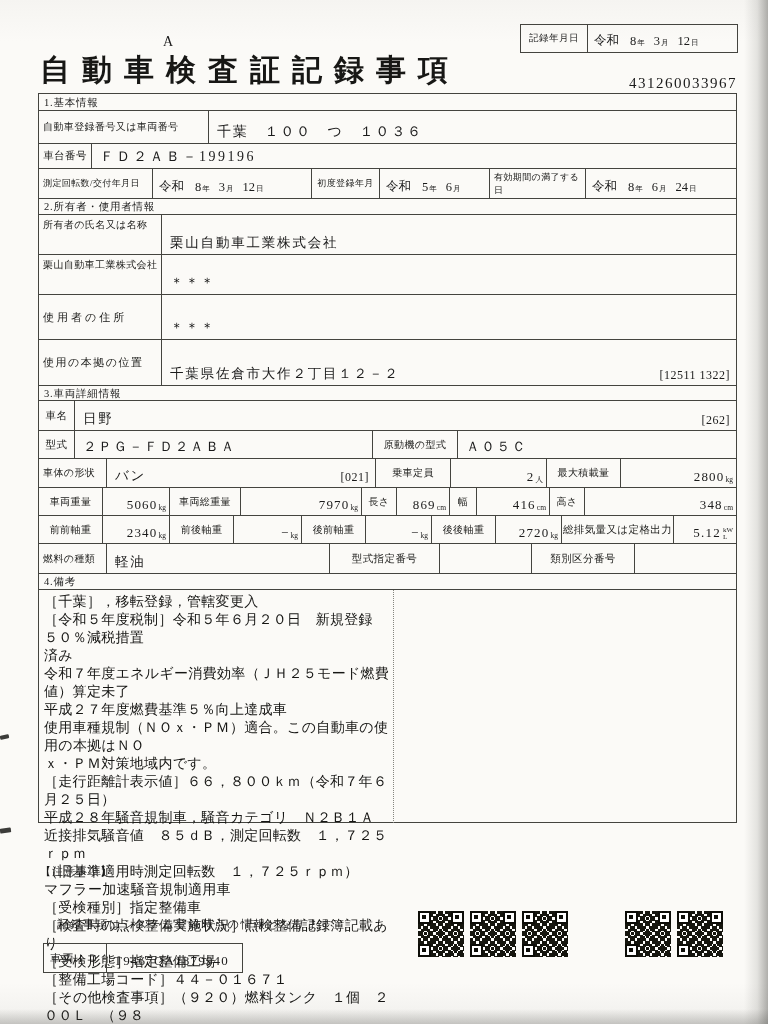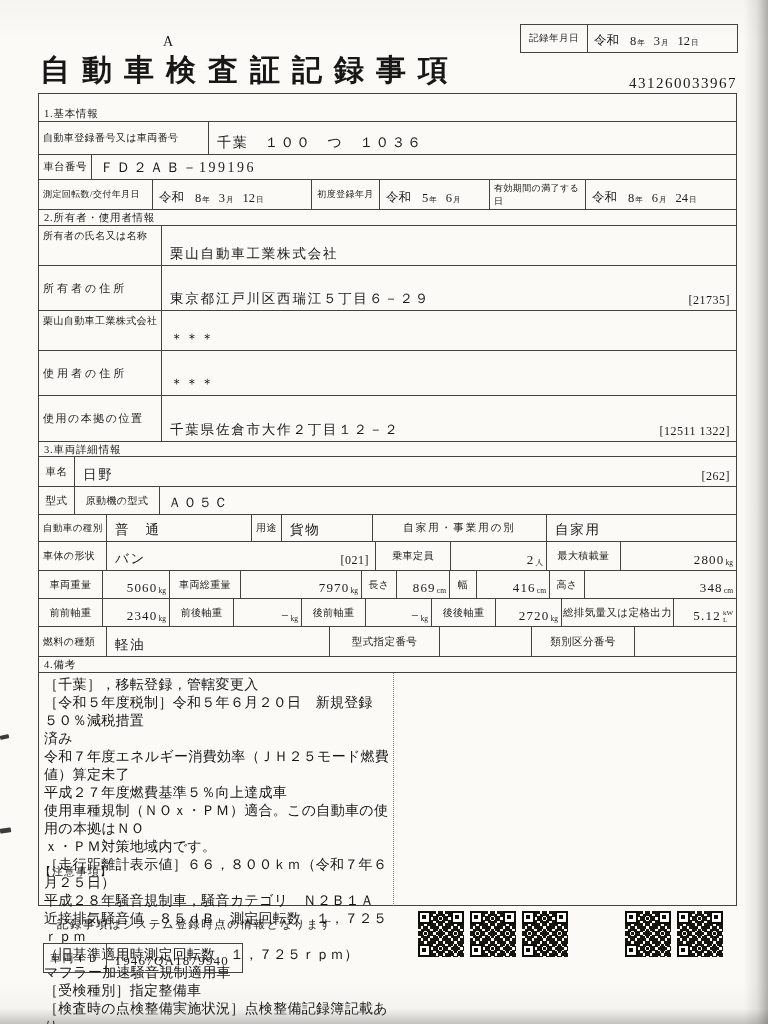--- a/index.html
+++ b/index.html
@@ -25,21 +25,21 @@
   .record-date-box .lab{width:67px;border-right:1.1px solid #44443f;display:flex;align-items:center;
     justify-content:center;font-size:9.5px;letter-spacing:.5px;}
   .mark-a{position:absolute;left:163px;top:34px;font-size:14px;letter-spacing:1px;}
   .doc-title{position:absolute;left:40px;top:50px;font-size:30px;font-weight:600;
     letter-spacing:12px;white-space:nowrap;color:#171715;}
   .doc-number{position:absolute;right:31px;top:75px;font-size:15px;letter-spacing:1.5px;}
 
   
   .tbl{position:absolute;left:38px;top:93px;width:699px;border:1.5px solid #44443f;}
   .row{display:flex;border-top:1.1px solid #44443f;}
-  .row:first-child{border-top:none;margin-top:11px;}
+  .row:first-child{border-top:none;}
   .row > div{border-left:1.1px solid #44443f;min-width:0;}
   .row > div:first-child{border-left:none;}
   .sh{font-size:10.5px;letter-spacing:.8px;display:flex;align-items:center;padding:2px 0 1px 5px;}
   .lc{display:flex;align-items:center;font-size:10px;letter-spacing:.4px;padding-left:4px;color:#21211f;}
   .lc.ctr{justify-content:center;padding-left:0;}
   .lc.sp{letter-spacing:3px;font-size:11px;}
   .lc.top{align-items:flex-start;padding-top:3px;}
   .vb{display:flex;align-items:flex-end;padding:0 4px 2px 8px;font-size:13.5px;letter-spacing:1.8px;white-space:nowrap;}
   .valrow{display:flex;align-items:flex-end;justify-content:space-between;padding:0 6px 2px 8px;font-size:13.5px;}
   .valrow .code{font-size:12px;letter-spacing:.5px;}
@@ -148,27 +148,20 @@
 
     <div class="row" style="height:16px">
       <div class="sh flex1">2.所有者・使用者情報</div>
     </div>
 
     <div class="row" style="height:40px">
       <div class="lc top" style="width:122px">所有者の氏名又は名称</div>
       <div class="vb flex1">栗山自動車工業株式会社</div>
     </div>
 
-    <div class="row" style="height:45px">
-      <div class="lc sp" style="width:122px">所有者の住所</div>
-      <div class="valrow flex1">
-        <span class="v">東京都江戸川区西瑞江５丁目６－２９</span>
-        <span class="code">[21735]</span>
-      </div>
-    </div>
 
     <div class="row" style="height:40px">
       <div class="lc top" style="width:122px">栗山自動車工業株式会社</div>
       <div class="vb flex1">＊＊＊</div>
     </div>
 
     <div class="row" style="height:45px">
       <div class="lc sp" style="width:122px">使用者の住所</div>
       <div class="vb flex1">＊＊＊</div>
     </div>
@@ -188,32 +181,25 @@
     <div class="row" style="height:30px">
       <div class="lc ctr" style="width:35px;font-size:10.5px">車名</div>
       <div class="valrow flex1">
         <span class="v">日野</span>
         <span class="code">[262]</span>
       </div>
     </div>
 
     <div class="row" style="height:28px">
       <div class="lc ctr" style="width:35px;font-size:10.5px">型式</div>
+      <div class="vb" style="width:298px">２ＰＧ－ＦＤ２ＡＢＡ</div>
       <div class="lc ctr" style="width:85px">原動機の型式</div>
       <div class="vb flex1">Ａ０５Ｃ</div>
     </div>
 
-    <div class="row" style="height:27px">
-      <div class="lc" style="width:67px;font-size:9.5px">自動車の種別</div>
-      <div class="vb" style="width:145px">普　通</div>
-      <div class="lc ctr" style="width:30px">用途</div>
-      <div class="vb" style="width:91px">貨物</div>
-      <div class="lc ctr" style="width:174px;font-size:10.5px;letter-spacing:2px">自家用・事業用の別</div>
-      <div class="vb flex1">自家用</div>
-    </div>
 
     <div class="row" style="height:29px">
       <div class="lc" style="width:67px;font-size:10px">車体の形状</div>
       <div class="valrow" style="width:269px">
         <span class="v">バン</span>
         <span class="code">[021]</span>
       </div>
       <div class="lc ctr" style="width:75px">乗車定員</div>
       <div class="vr" style="width:96px">
         <span>2</span>

